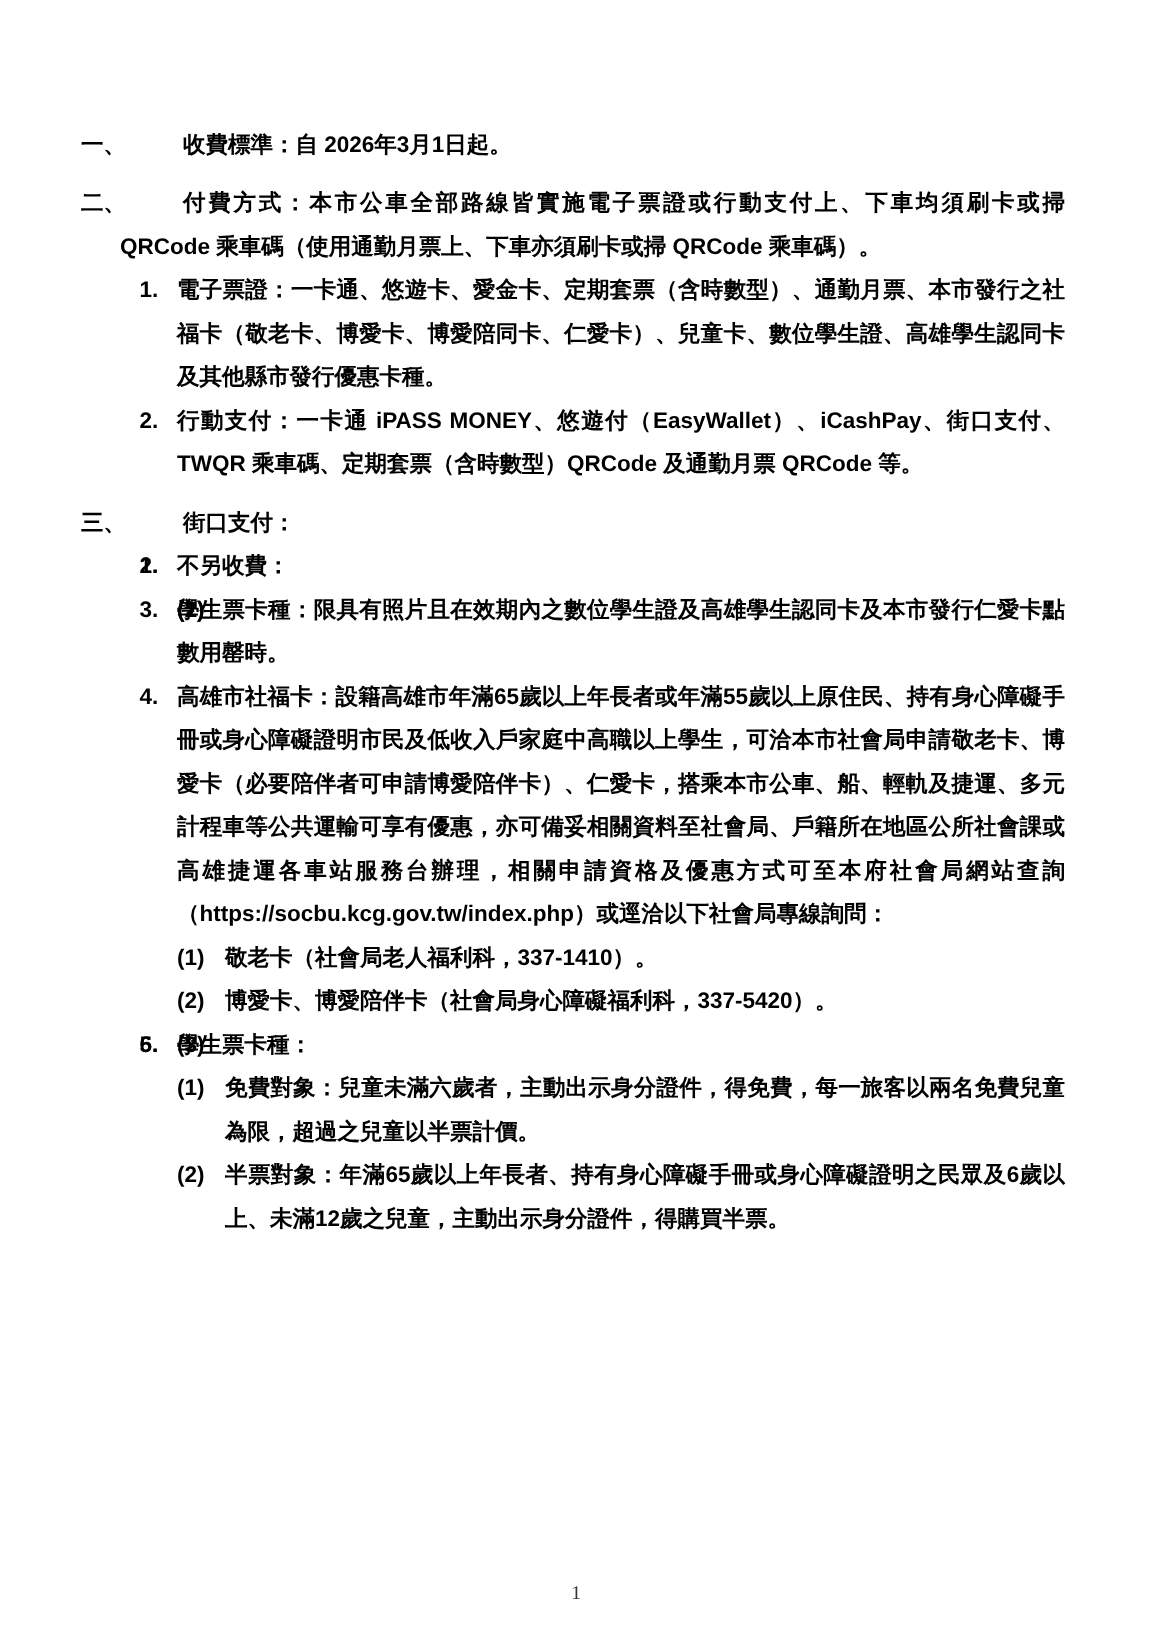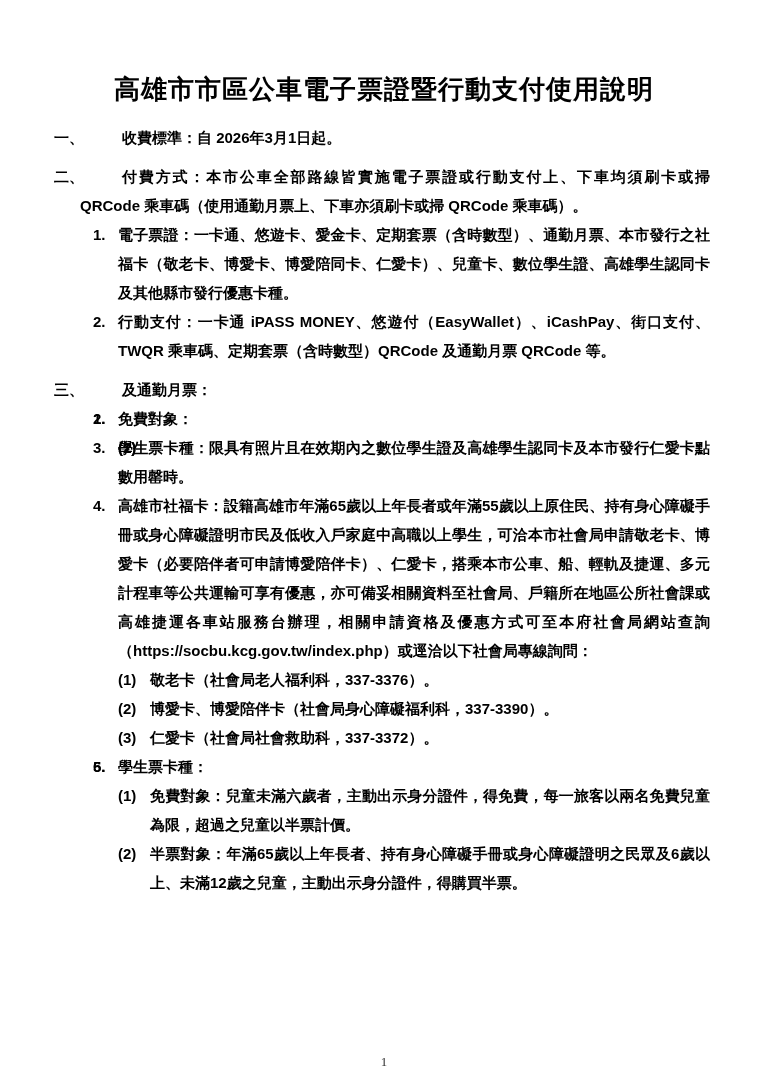--- a/index.html
+++ b/index.html
@@ -76,35 +76,34 @@
     font-family: "Liberation Serif", serif;
     font-size: 13px;
     color: #333333;
     font-weight: 400;
   }
 </style>
 </head>
 <body>
 
 <div class="doc">
-  <h1 class="title">高雄市市區公車電子票證暨行動支付使用說明</h1>
   <div id="content" class="body-text">
       <div class="l1"><span class="marker">一、</span><span>收費標準：</span><span class="red">自 2026年3月1日起</span><span>。</span></div>
       <div class="l1"><span class="marker">二、</span><span>付費方式：本市公車全部路線皆實施電子票證或行動支付上、下車均須刷卡或掃 QRCode 乘車碼</span><span class="red">（使用通勤月票上、下車亦須刷卡或掃 QRCode 乘車碼）</span><span>。</span></div>
       <div class="l2"><span class="marker">1.</span><span>電子票證：一卡通、悠遊卡、愛金卡、定期套票（含時數型）、通勤月票、本市發行之社福卡（敬老卡、博愛卡、博愛陪同卡、仁愛卡）、兒童卡、數位學生證、高雄學生認同卡及其他縣市發行優惠卡種。</span></div>
       <div class="l2"><span class="marker">2.</span><span>行動支付：一卡通 iPASS MONEY、悠遊付（EasyWallet）、iCashPay、街口支付、TWQR 乘車碼、定期套票（含時數型）QRCode 及通勤月票 QRCode 等。</span></div>
-      <div class="l1"><span class="marker">三、</span><span>及通勤月票：</span></div>
+      <div class="l1"><span class="marker">三、</span><span>街口支付：</span></div>
       <div class="l2"><span class="marker">1.</span></div>
-      <div class="l2"><span class="marker">2.</span><span>免費對象：</span></div>
+      <div class="l2"><span class="marker">2.</span><span>不另收費：</span></div>
       <div class="l3"><span class="marker">(1)</span></div>
       <div class="l3"><span class="marker">(2)</span></div>
       <div class="l2"><span class="marker">3.</span><span>學生票卡種：限具有照片且在效期內之數位學生證及高雄學生認同卡及本市發行仁愛卡點數用罄時。</span></div>
       <div class="l2"><span class="marker">4.</span><span>高雄市社福卡：設籍高雄市年滿65歲以上年長者或年滿55歲以上原住民、持有身心障礙手冊或身心障礙證明市民及低收入戶家庭中高職以上學生，可洽本市社會局申請敬老卡、博愛卡（必要陪伴者可申請博愛陪伴卡）、仁愛卡，搭乘本市公車、船、輕軌及捷運、多元計程車等公共運輸可享有優惠，亦可備妥相關資料至社會局、戶籍所在地區公所社會課或高雄捷運各車站服務台辦理，相關申請資格及優惠方式可至本府社會局網站查詢（https://socbu.kcg.gov.tw/index.php）或逕洽以下社會局專線詢問：</span></div>
-      <div class="l3"><span class="marker">(1)</span><span>敬老卡（社會局老人福利科，337-3376）。</span></div>
-      <div class="l3"><span class="marker">(2)</span><span>博愛卡、博愛陪伴卡（社會局身心障礙福利科，337-3390）。</span></div>
-      <div class="l3"><span class="marker">(3)</span><span>仁愛卡（社會局社會救助科，337-3372）。</span></div>
+      <div class="l3"><span class="marker">(1)</span><span>敬老卡（社會局老人福利科，337-1410）。</span></div>
+      <div class="l3"><span class="marker">(2)</span><span>博愛卡、博愛陪伴卡（社會局身心障礙福利科，337-5420）。</span></div>
+      <div class="l3"><span class="marker">(3)</span></div>
       <div class="l2"><span class="marker">5.</span></div>
       <div class="l2"><span class="marker">6.</span><span>學生票卡種：</span></div>
       <div class="l3"><span class="marker">(1)</span><span>免費對象：兒童未滿六歲者，主動出示身分證件，得免費，</span><span class="red">每一旅客以兩名免費兒童為限，超過之兒童以半票計價。</span></div>
       <div class="l3"><span class="marker">(2)</span><span>半票對象：年滿65歲以上年長者、持有身心障礙手冊或身心障礙證明之民眾及6歲以上、未滿12歲之兒童，主動出示身分證件，得購買半票。</span></div>
     </div>
   <div class="pageno">1</div>
 </div>
 
 </body></html>

